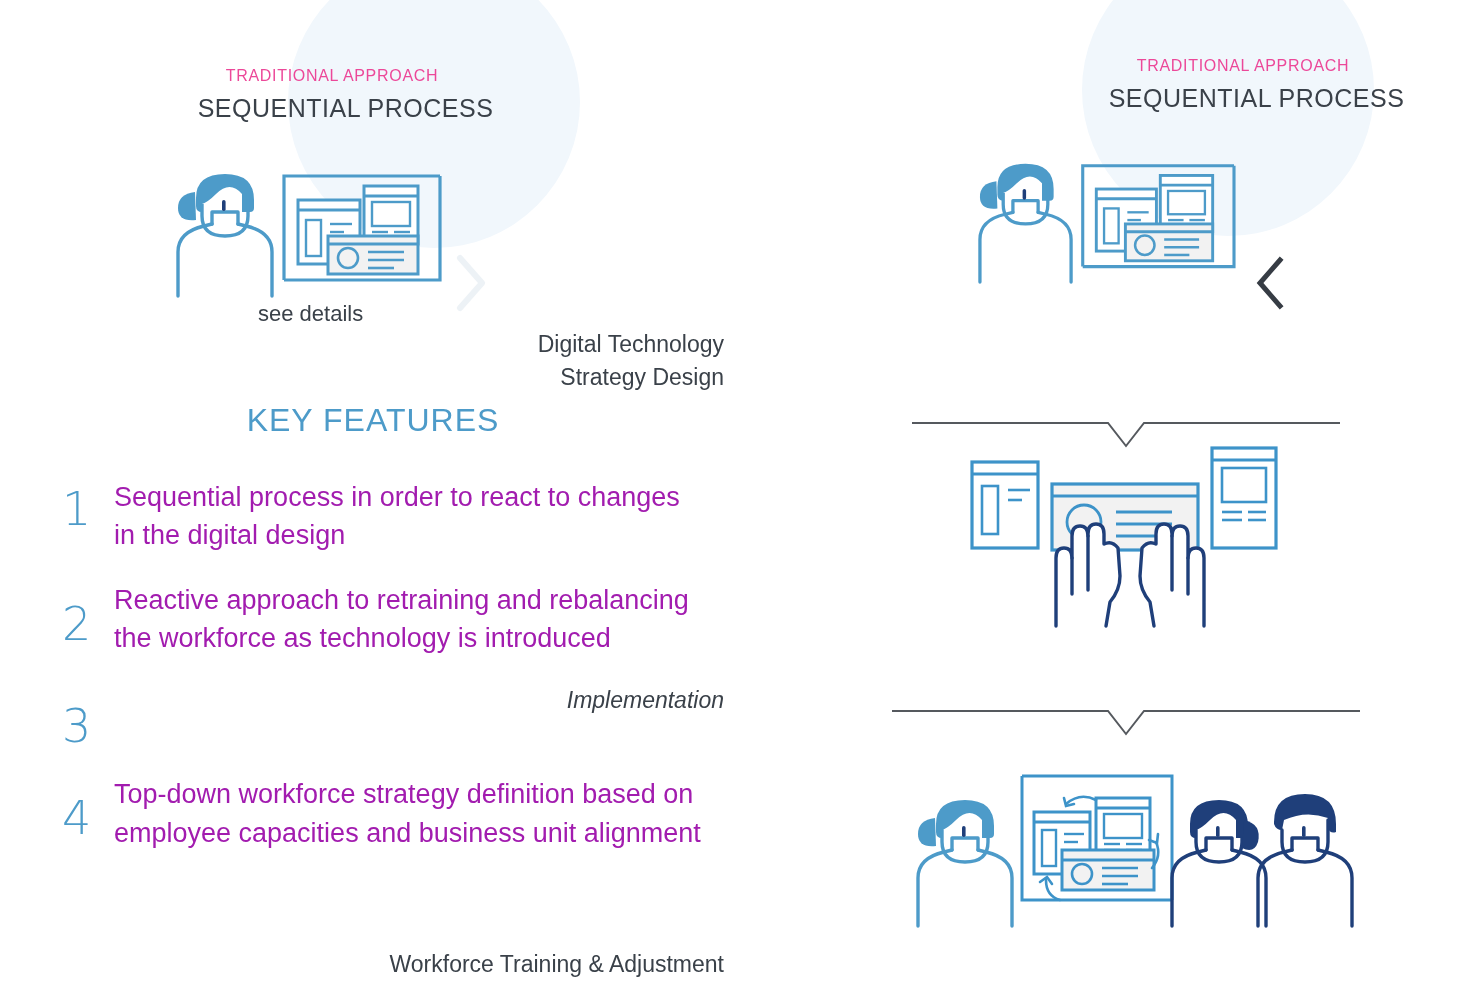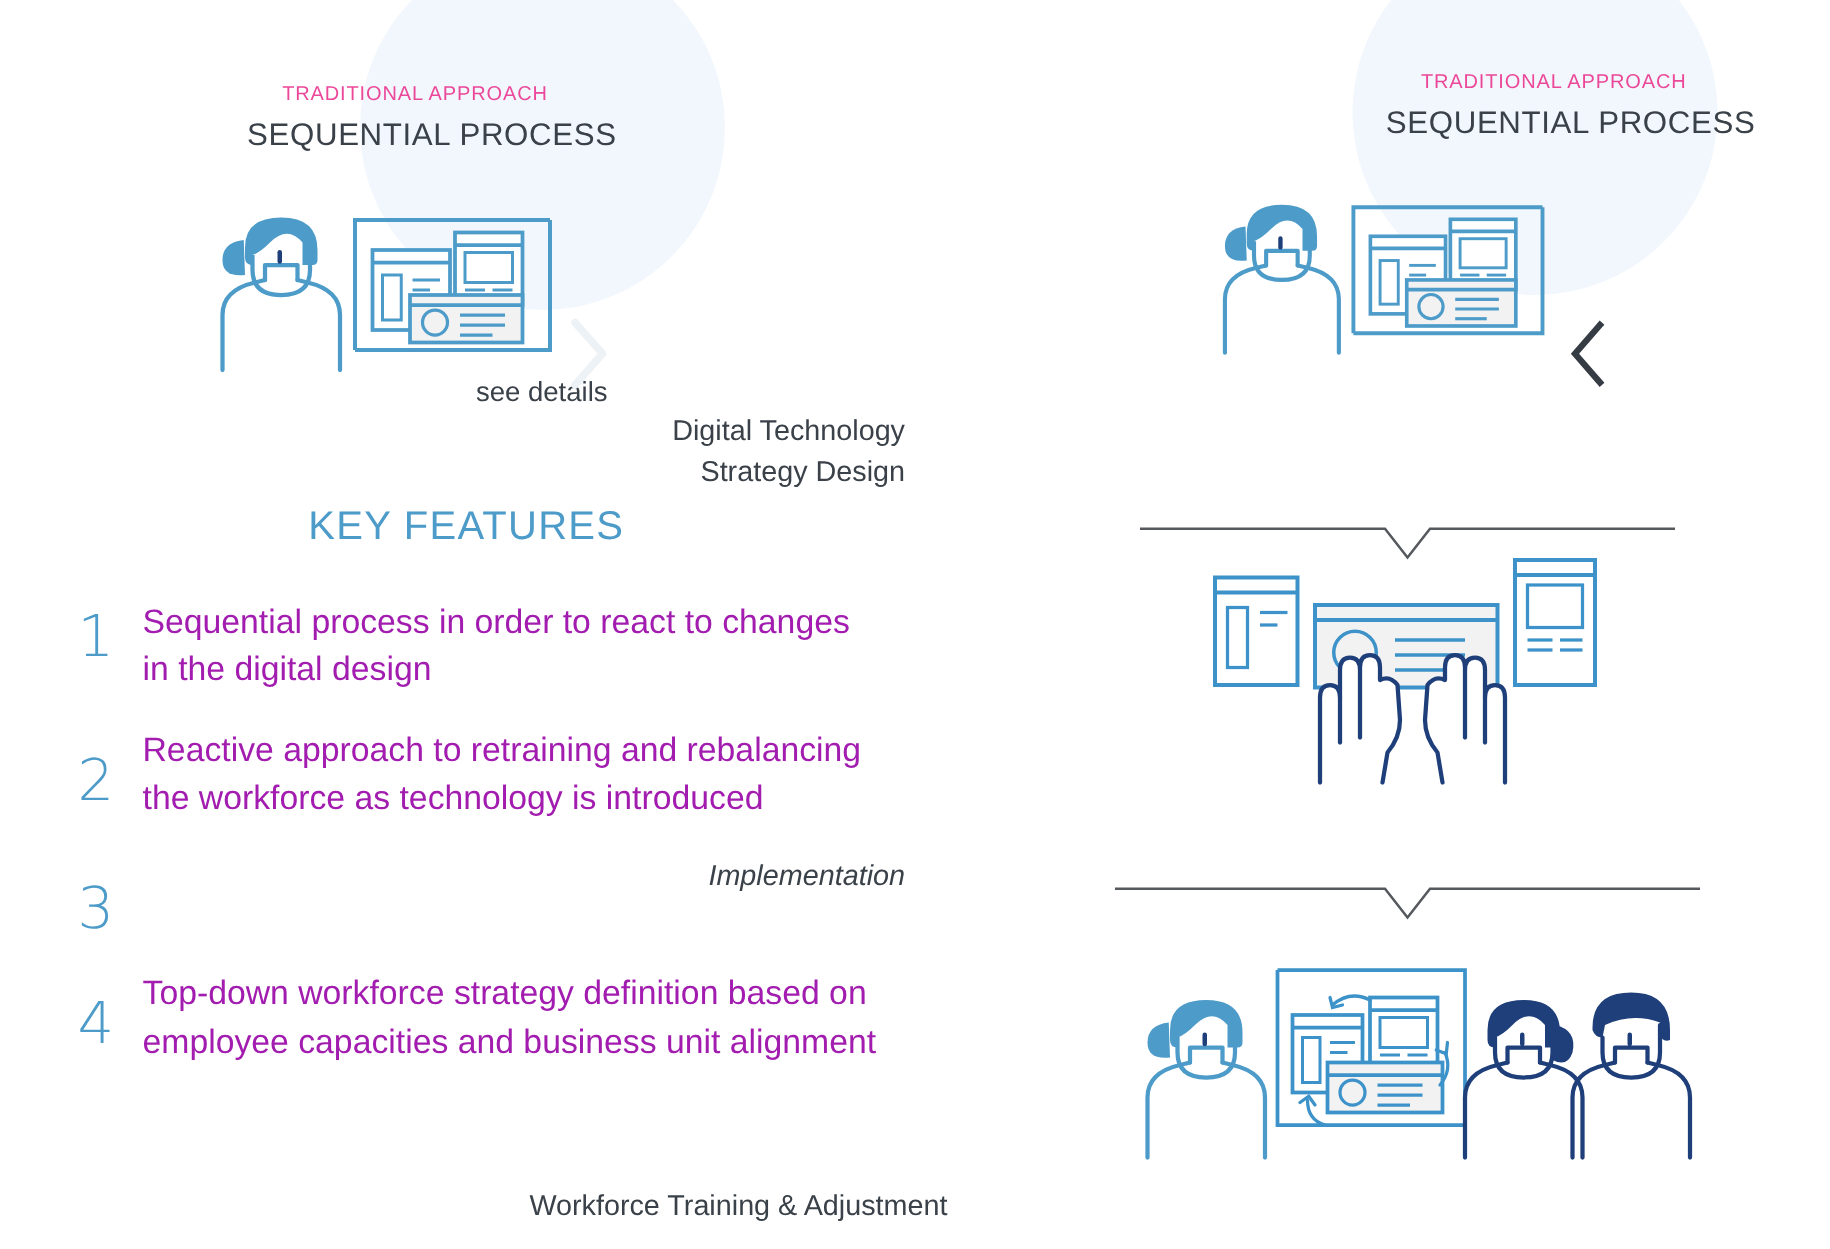--- a/index.html
+++ b/index.html
@@ -56,21 +56,21 @@
 
   
   .persona-icon { position: absolute; }
   #left-persona  { left: 168px; top: 168px; }
   #right-persona { left: 970px; top: 158px; }
 
   .caption-text {
     position: absolute;
     font-size: 22px;
     color: #3a4149;
-    text-align: right;
+    text-align: left;
     line-height: 1.45;
   }
   #see-details-caption { left: 258px; top: 298px; width: 228px; }
 
   
   #left-chevron { position: absolute; left: 452px; top: 252px; }
   
   #right-chevron { position: absolute; left: 1254px; top: 256px; }
 
   
@@ -119,21 +119,21 @@
   .step-label {
     position: absolute;
     width: 724px;
     text-align: right;
     font-size: 23px;
     line-height: 1.45;
     color: #3a4149;
   }
   #step1-label { left: 0px; top: 328px; }
   #step2-label { left: 0px; top: 684px; font-style: italic; }
-  #step3-label { left: 0px; top: 948px; padding-left: 34px; }
+  #step3-label { left: 0px; top: 948px; }
 
   .divider { position: absolute; }
   #divider-1 { left: 912px; top: 418px; }
   #divider-2 { left: 892px; top: 706px; }
 
   #impl-art { position: absolute; left: 960px; top: 440px; }
   #train-art { position: absolute; left: 900px; top: 750px; }
 
   svg { display: block; overflow: visible; }
 </style>

